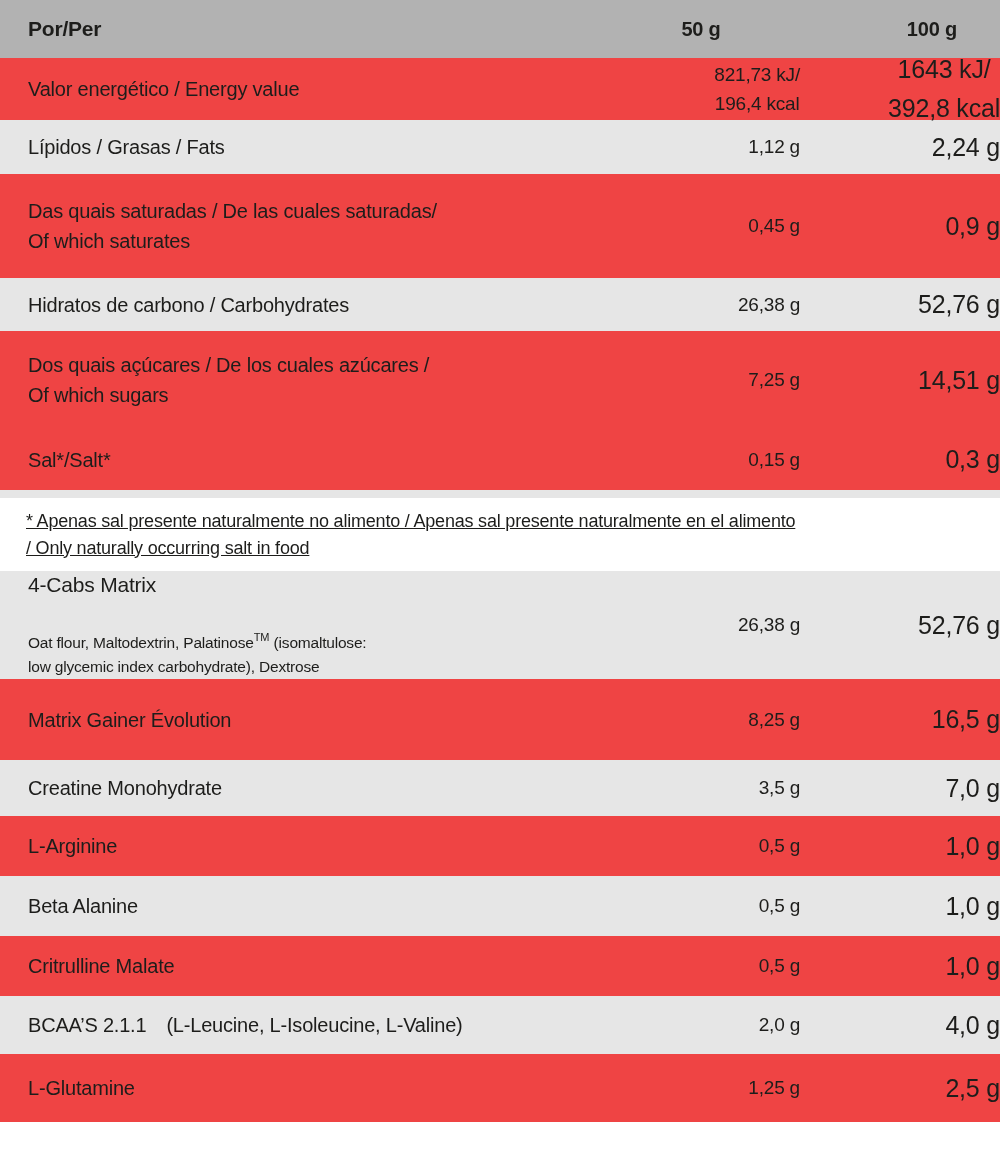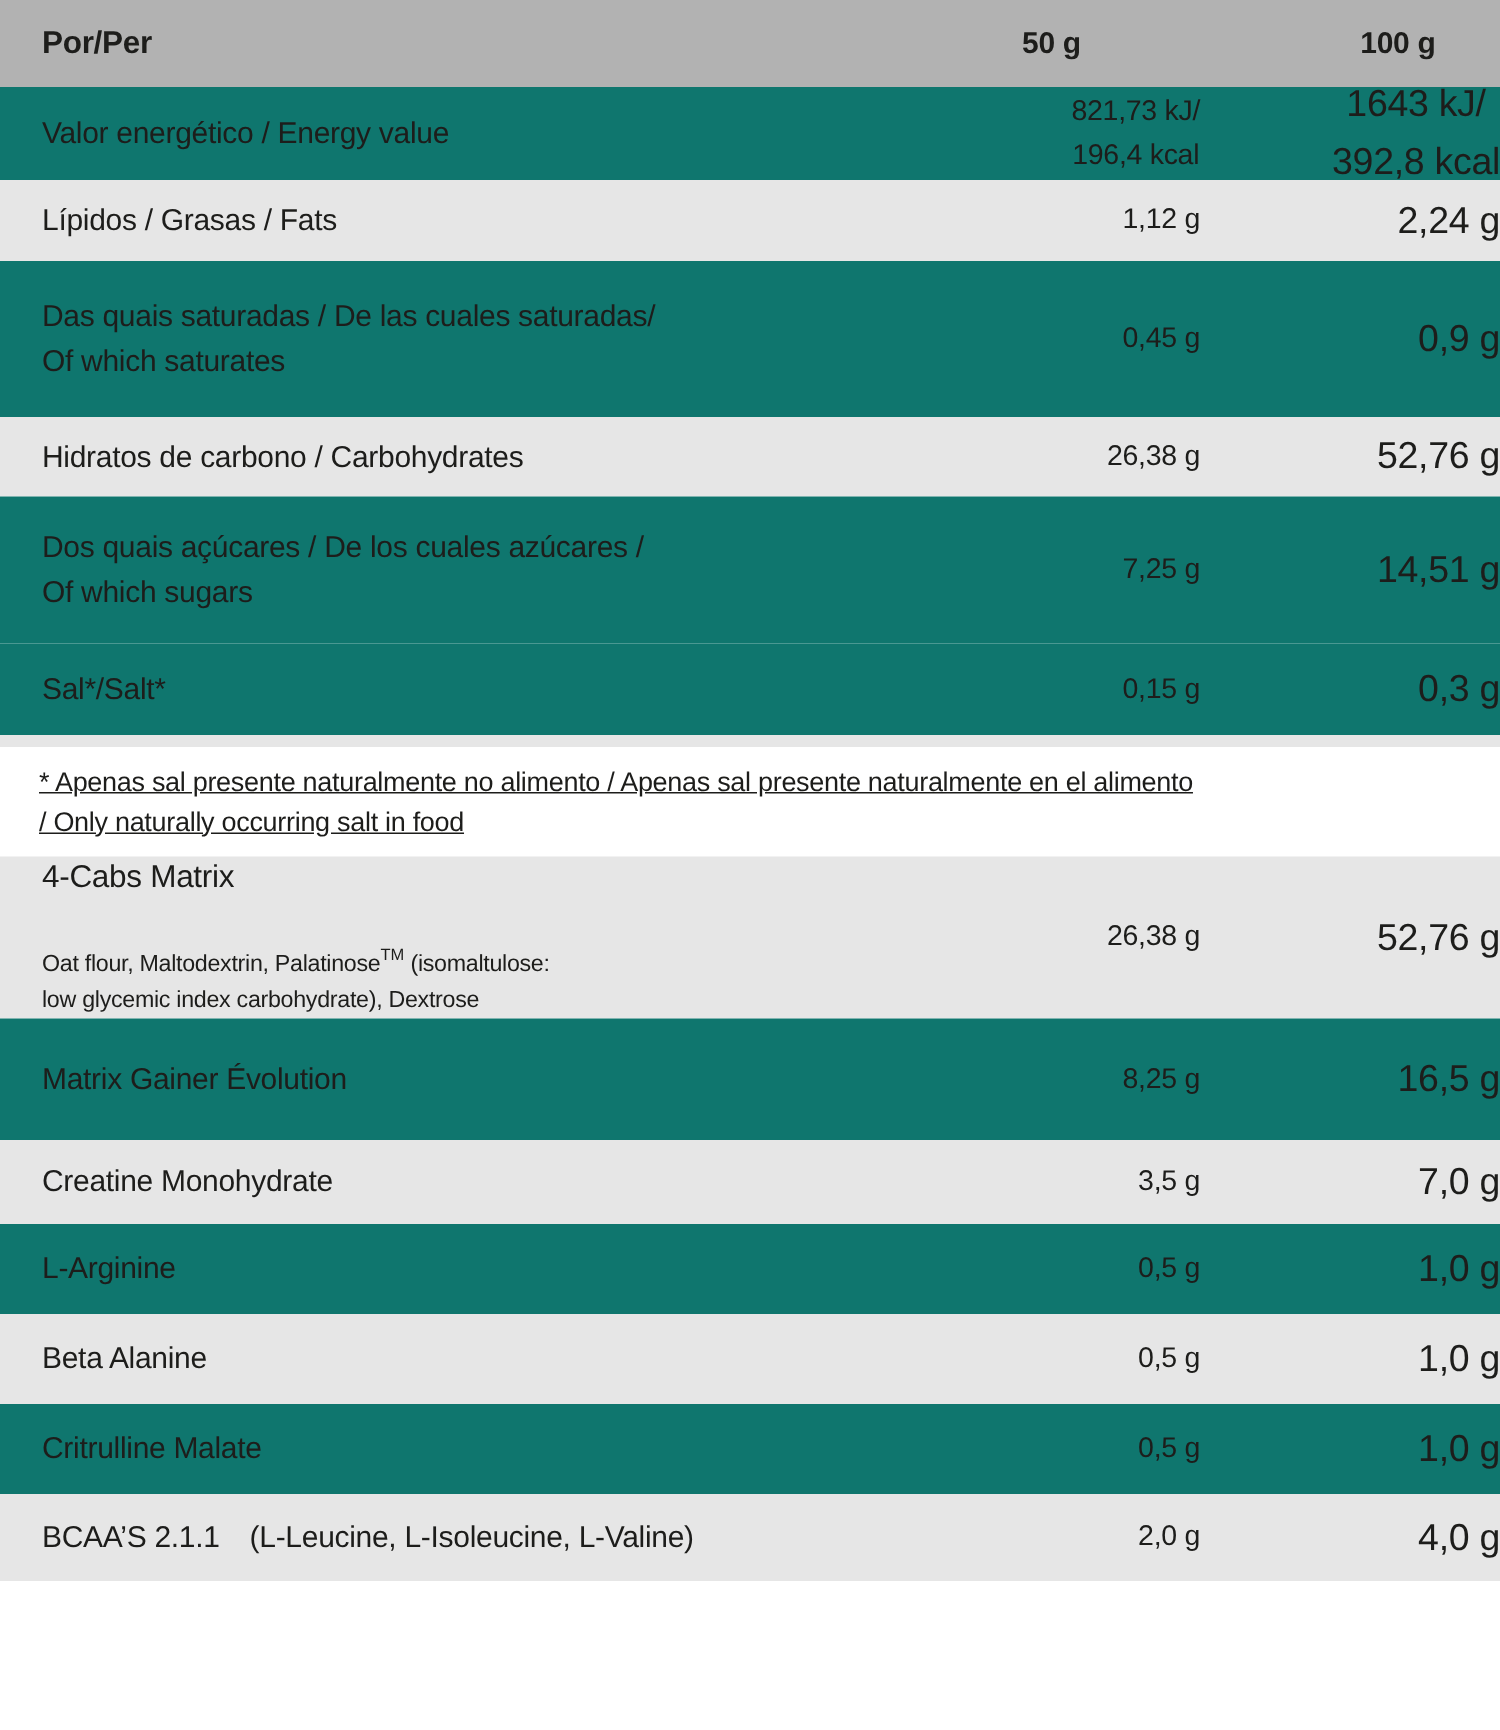--- a/index.html
+++ b/index.html
@@ -10,21 +10,21 @@
     font-family: "Liberation Sans", "DejaVu Sans", sans-serif;
     color: #1d1d1b;
     letter-spacing: -0.2px;
     overflow: hidden;
   }
   .table { width: 1000px; }
   .row {
     display: flex;
     align-items: center;
     width: 100%;
-    background: #0f766e;
+    background: #ef4444;
   }
   .row.gray { background: #e6e6e6; }
   .row.head { background: #b2b2b2; }
   .cell-label {
     flex: 1;
     padding-left: 28px;
     padding-right: 10px;
     font-size: 20px;
     line-height: 1.5;
     white-space: pre-line;
@@ -178,14 +178,19 @@
     <div class="cell-50">0,5 g</div>
     <div class="cell-100">1,0 g</div>
   </div>
 
   <div class="row gray" style="height:58px">
     <div class="cell-label nowrap"><span>BCAA’S 2.1.1</span><span class="bcaa-detail">(L-Leucine, L-Isoleucine, L-Valine)</span></div>
     <div class="cell-50">2,0 g</div>
     <div class="cell-100">4,0 g</div>
   </div>
 
+  <div class="row" style="height:68px">
+    <div class="cell-label">L-Glutamine</div>
+    <div class="cell-50">1,25 g</div>
+    <div class="cell-100">2,5 g</div>
+  </div>
 
 </div>
 
 </body></html>

